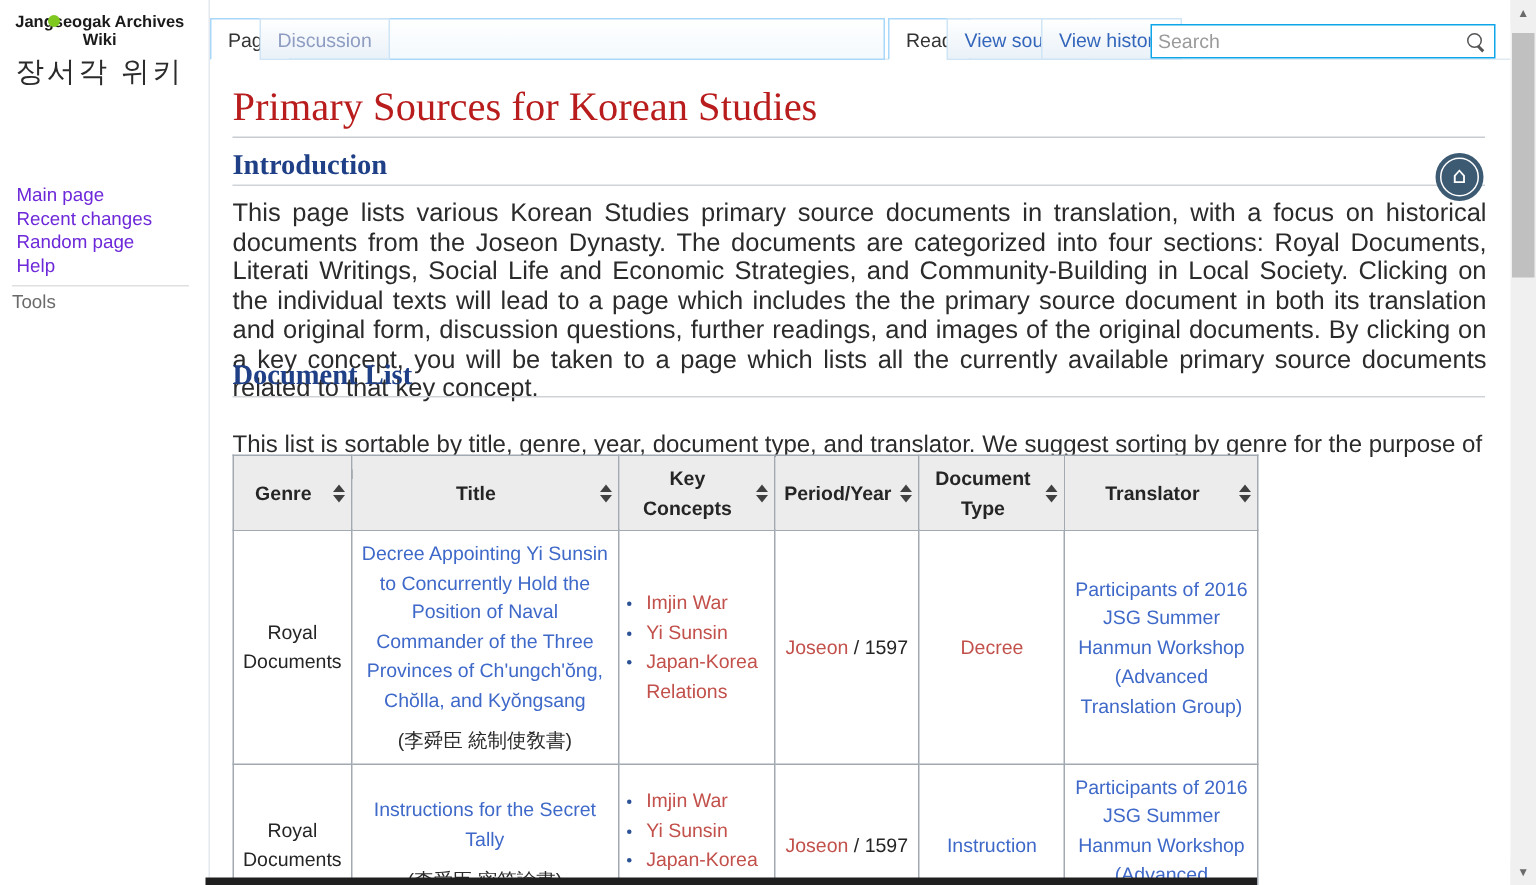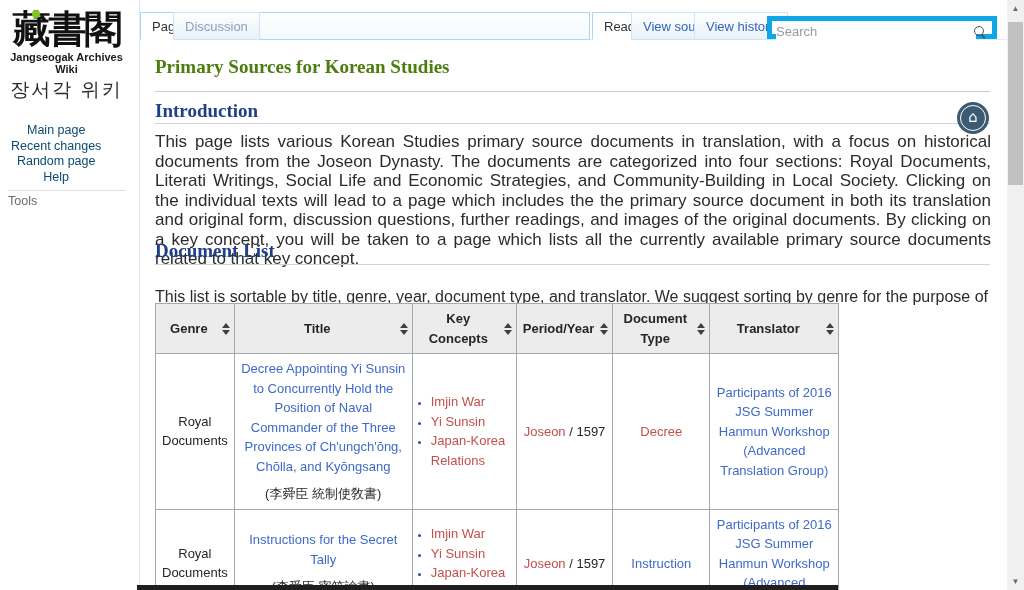--- a/index.html
+++ b/index.html
@@ -8,55 +8,55 @@
   #screen { position:relative; width:1024px; height:590px; background:#fff; overflow:hidden; }
 
   
   #sidebar { position:absolute; left:0; top:0; width:140px; height:590px; background:#fff; border-right:1px solid #e3e9ee; }
   .logo { position:absolute; left:0; top:8px; width:133px; text-align:center; }
   .logo-hanja { font-family:"DejaVu Serif","Liberation Serif",serif; font-weight:bold; font-size:38px; line-height:42px; color:#111; letter-spacing:-2px; position:relative; }
   .logo-dot { position:absolute; left:32px; top:2px; width:8px; height:8px; border-radius:50%; background:#7ec820; }
   .logo-sub { font-size:11px; font-weight:bold; color:#1a1a1a; margin-top:1px; }
   .logo-kor { font-size:19px; color:#2b2b2b; letter-spacing:2px; margin-top:2px; }
   .side-nav { position:absolute; left:11px; top:123px; }
-  .side-link { display:block; font-size:12.5px; line-height:15.5px; color:#0c4a6e; text-decoration:none; cursor:pointer;text-align:center; }
+  .side-link { display:block; font-size:12.5px; line-height:15.5px; color:#6d28d9; text-decoration:none; cursor:pointer; }
   .side-div { position:absolute; left:8px; top:190px; width:118px; height:1px; background:#e0e0e0; }
   .tools-label { position:absolute; left:8px; top:194px; font-size:12.5px; color:#6a6a6a; }
   .tools-nav { position:absolute; left:23px; top:211px; }
 
   
   .tabpanel-left { position:absolute; left:140px; top:12px; width:450px; height:28px; border:1px solid #a7d7f9; background:linear-gradient(to bottom,#ffffff 0%,#f3f9fd 100%); }
   .tab { position:absolute; top:12px; height:28px; line-height:28px; padding:0 11px; font-size:13px; white-space:nowrap; cursor:pointer; }
   .tab-active { background:#ffffff; color:#333; border:1px solid #a7d7f9; border-bottom:1px solid #ffffff; }
   .tab-quiet { color:#8e9cc2; background:linear-gradient(to bottom,#ffffff 0%,#e9f1f8 100%); border:1px solid #cfe5f5; }
   .tab-link { color:#3366bb; background:linear-gradient(to bottom,#ffffff 0%,#e9f1f8 100%); border:1px solid #cfe5f5; }
   #tab-page { left:140px; border-left:1px solid #a7d7f9; }
   #tab-discussion { left:173px; }
   #tab-read { left:592px; }
   #tab-viewsource { left:631px; }
   #tab-viewhistory { left:694px; }
   .tabs-underline { position:absolute; left:590px; top:39px; width:417px; height:1px; background:#dfeaf3; }
 
   
-  #searchbox { position:absolute; left:767px; top:16px; width:230px; height:23px; border:5px solid #0ea5e9; background:#fff; }
+  #searchbox { position:absolute; left:767px; top:16px; width:230px; height:23px; border:1px solid #0ea5e9; background:#fff; }
   #searchbox input { position:absolute; left:4px; top:1px; width:200px; height:19px; border:none; outline:none; font-size:13px; color:#333; font-family:"Liberation Sans",sans-serif; }
   #searchbox input::placeholder { color:#9a9a9a; }
   .mag { position:absolute; right:6px; top:4px; width:13px; height:13px; cursor:pointer; }
   .mag::before { content:""; position:absolute; left:1px; top:1px; width:8px; height:8px; border:1.6px solid #555; border-radius:50%; }
   .mag::after { content:""; position:absolute; left:9px; top:9px; width:5px; height:1.8px; background:#555; transform:rotate(45deg); transform-origin:0 0; }
 
   
   #scrollbar { position:absolute; right:0; top:0; width:17px; height:590px; background:#f0f0f0; }
   .sb-btn { position:absolute; left:0; width:17px; height:17px; background:#f0f0f0; color:#6a6a6a; font-size:8px; text-align:center; line-height:17px; cursor:pointer; }
   .sb-up { top:0; } .sb-down { bottom:0; }
   .sb-thumb { position:absolute; left:1px; top:22px; width:15px; height:163px; background:#c0c0c0; cursor:pointer; }
 
   
   #content { position:absolute; left:141px; top:40px; width:866px; }
-  h1.pagetitle { font-family:"Liberation Serif","DejaVu Serif",serif; font-weight:bold; font-size:19px; color:#4d7c0f; position:absolute; left:14px; top:16px; }
+  h1.pagetitle { font-family:"Liberation Serif","DejaVu Serif",serif; font-weight:normal; font-size:27px; color:#b91c1c; position:absolute; left:14px; top:16px; }
   .h1-line { position:absolute; left:14px; top:51px; width:835px; height:1px; background:#c8ccd1; }
   h2.sect { font-family:"Liberation Serif","DejaVu Serif",serif; font-size:19px; color:#1f3f87; position:absolute; left:14px; }
   .h2-line { position:absolute; left:14px; width:835px; height:1px; background:#cfd3d8; }
   #h2-intro { top:60px; } #line-intro { top:83px; }
   #h2-doclist { top:200px; } #line-doclist { top:224px; }
   .para { position:absolute; left:14px; top:92px; width:836px; font-size:17px; line-height:19.5px; color:#2b2b2b; text-align:justify; }
   .note { position:absolute; left:14px; top:248px; width:836px; font-size:16px; color:#2b2b2b; }
 
   
   #home-badge { position:absolute; left:816px; top:62px; width:32px; height:32px; border-radius:50%; background:#3d5a73; cursor:pointer; }
@@ -84,21 +84,20 @@
 
   .bottom-bar { position:absolute; left:137px; top:585px; width:701px; height:5px; background:#1f1f1f; }
 </style>
 </head>
 <body>
 
 <div id="screen">
 
   <div id="sidebar">
     <div class="logo">
-      <div class="logo-hanja">藏書閣</div>
       <div class="logo-dot"></div>
       <div class="logo-sub">Jangseogak Archives Wiki</div>
       <div class="logo-kor">장서각 위키</div>
     </div>
     <div class="side-nav">
       <a class="side-link">Main page</a>
       <a class="side-link">Recent changes</a>
       <a class="side-link">Random page</a>
       <a class="side-link">Help</a>
     </div>

